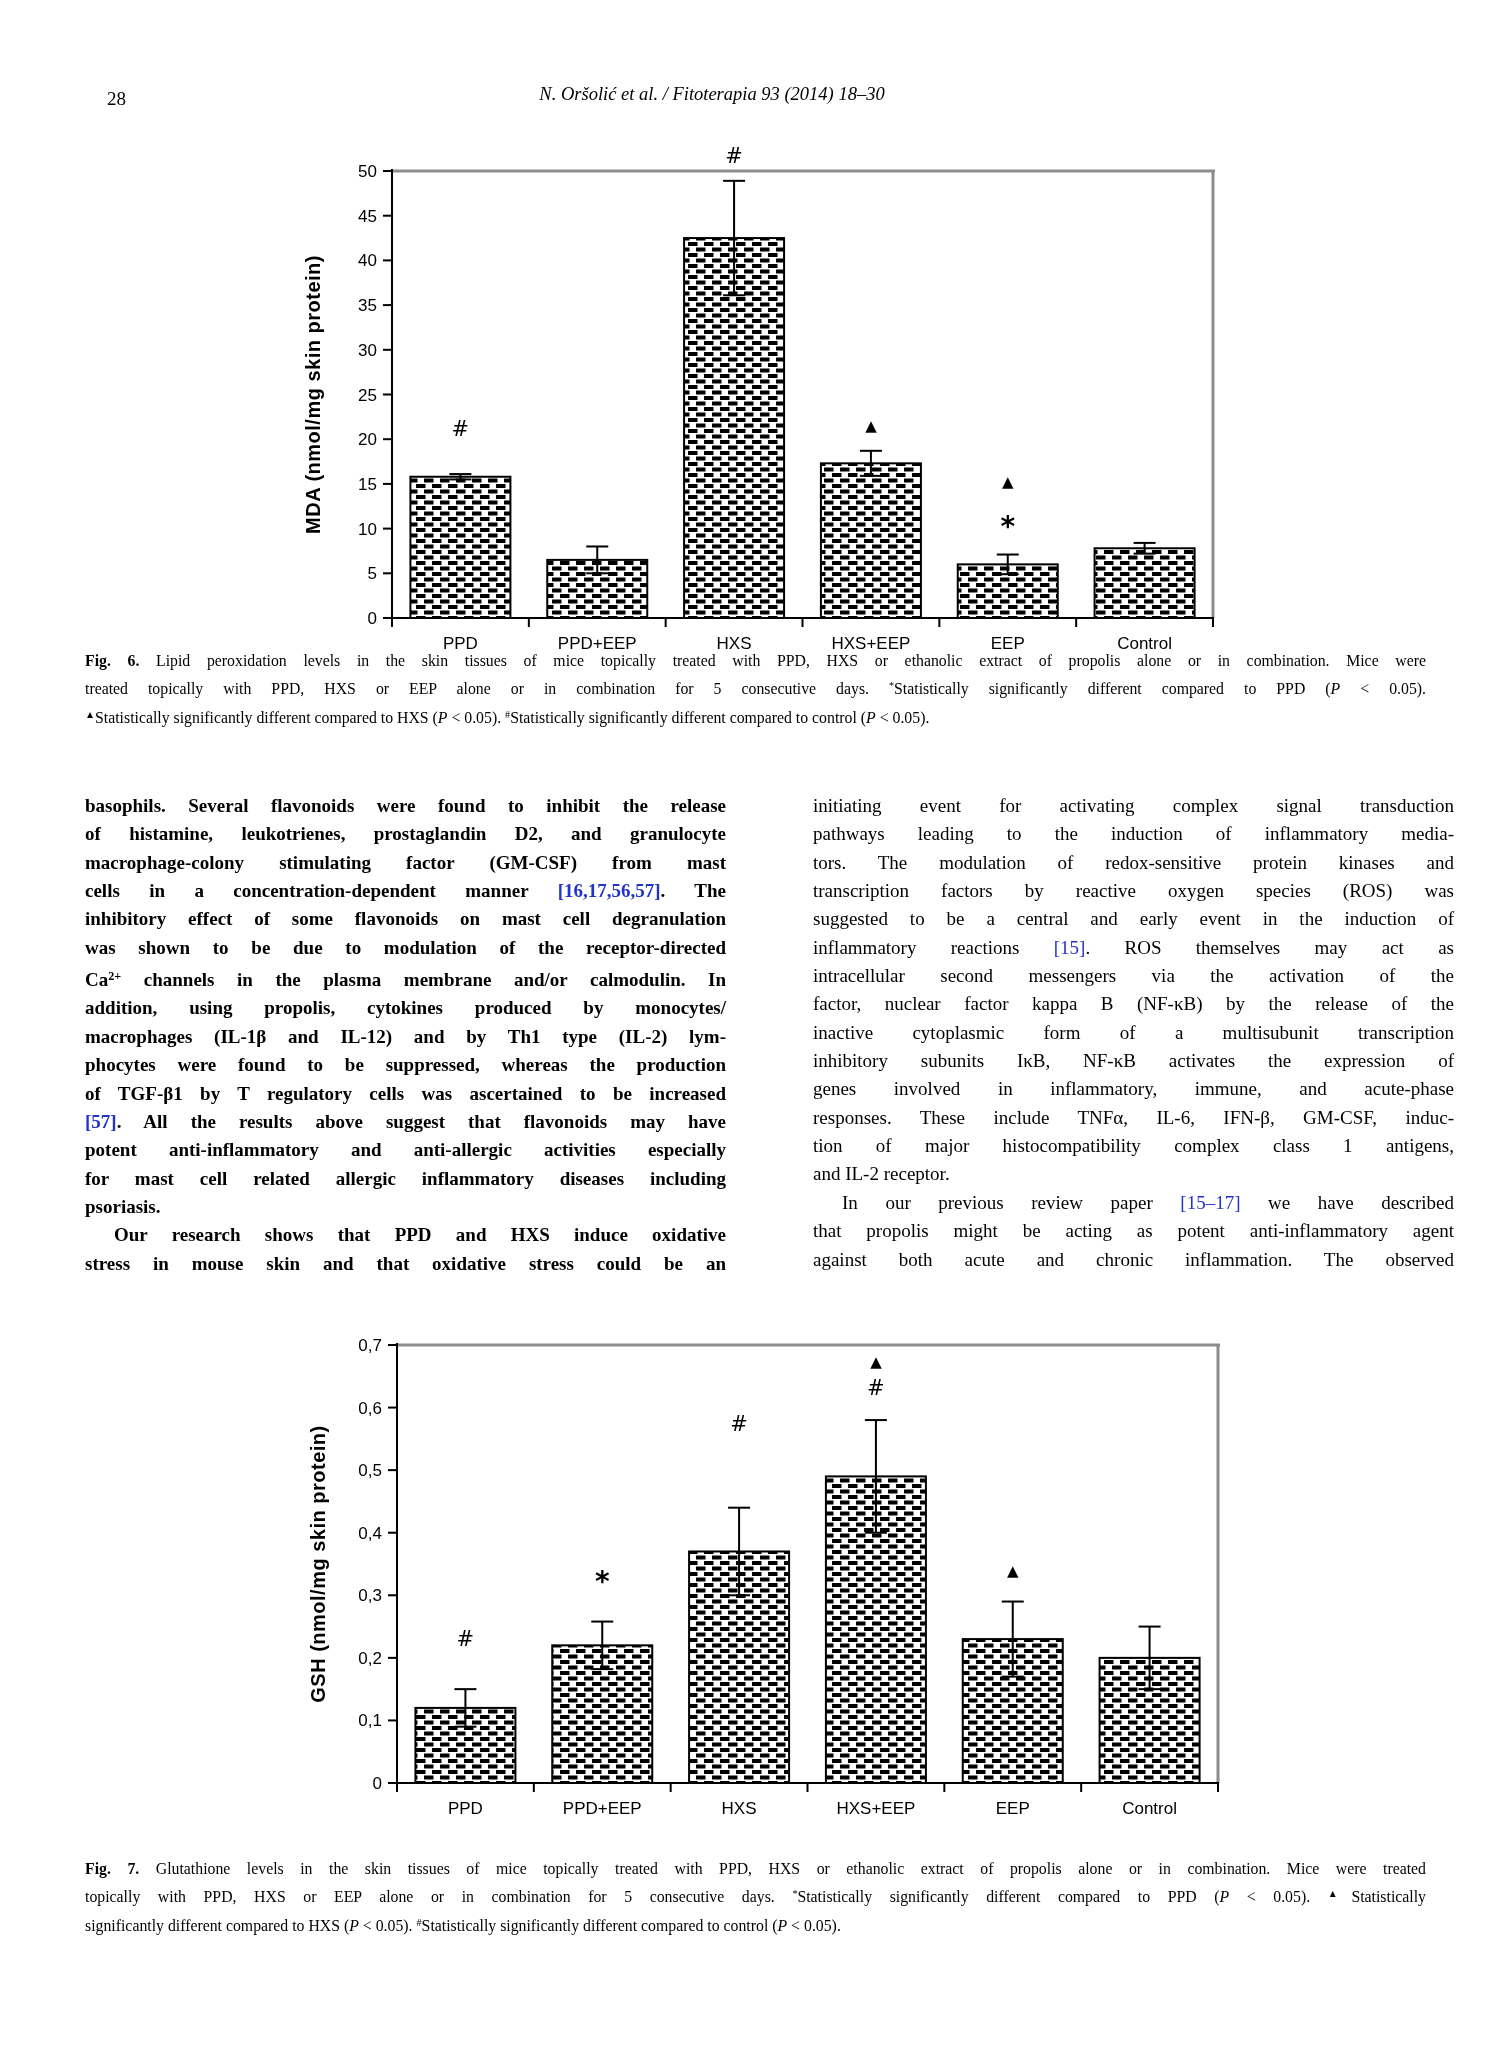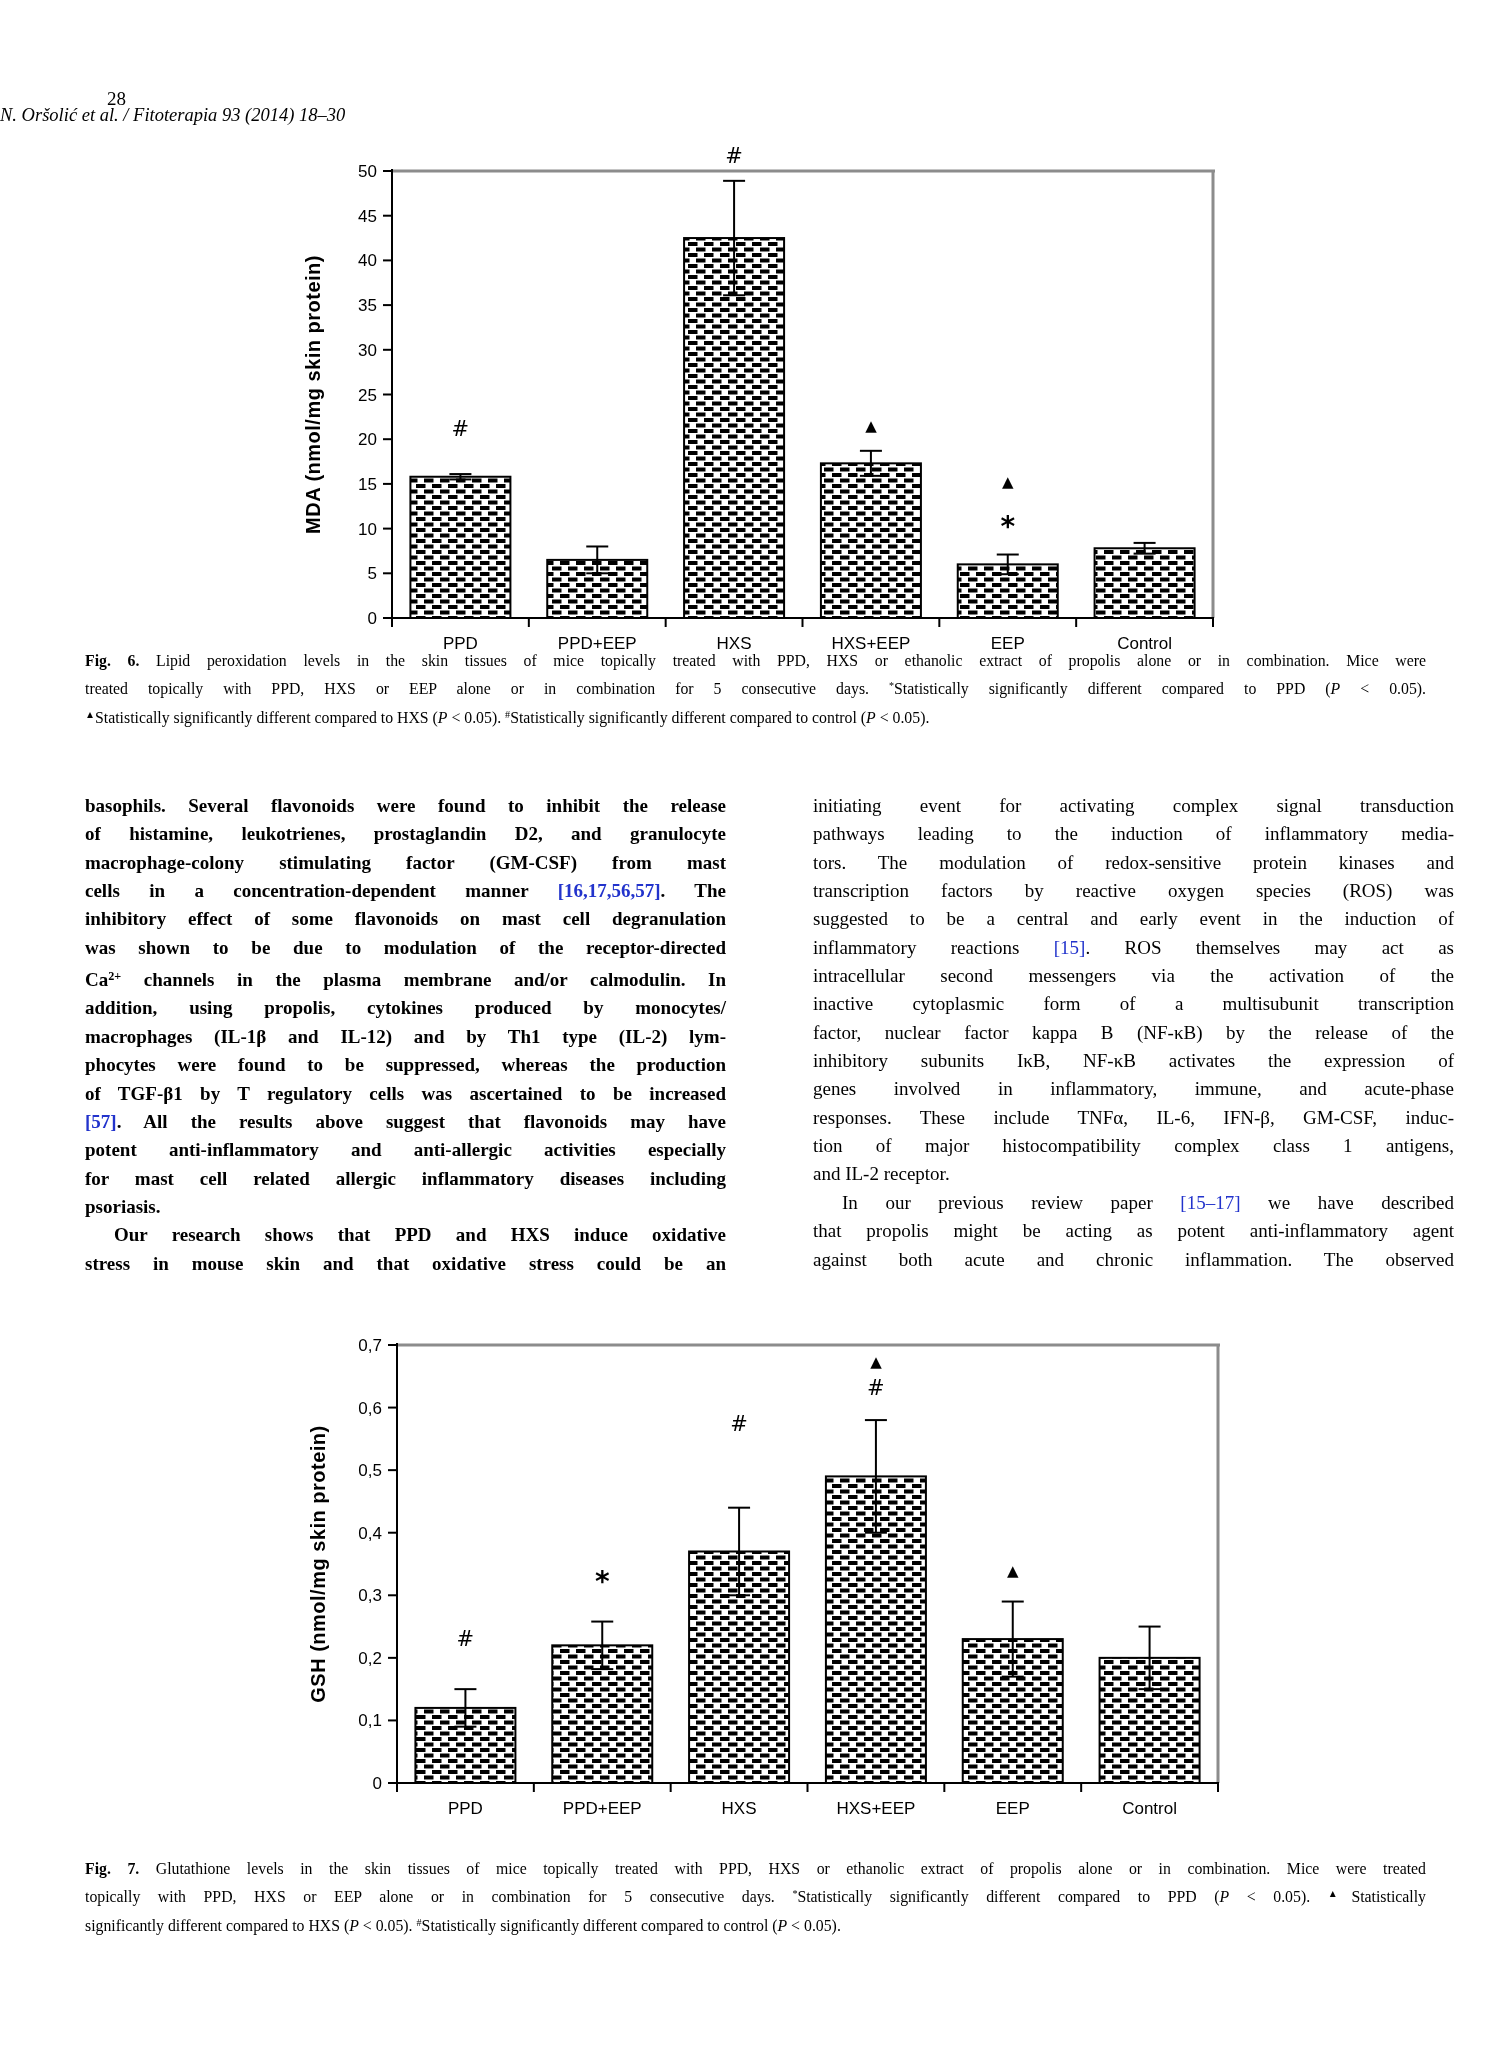--- a/index.html
+++ b/index.html
@@ -2,21 +2,21 @@
 <html><head>
 <meta charset="utf-8">
 <style>
   html,body{margin:0;padding:0;}
   body{
     width:1512px;height:2062px;position:relative;background:#ffffff;
     font-family:"Liberation Serif", serif;color:#000;overflow:hidden;
   }
   
   .page-number{position:absolute;left:107px;top:88px;font-size:19px;}
-  .running-head{position:absolute;left:0;top:105px;width:1424px;
+  .running-head{position:absolute;left:0;top:84px;width:1424px;text-align:center;
     font-style:italic;font-size:18.5px;}
   
   .chart-wrap{position:absolute;left:0;}
   #chart1-wrap{top:98px;}
   #chart2-wrap{top:1318px;}
   svg{display:block;}
   
   .fig-caption{position:absolute;left:85px;width:1341px;
     font-size:15.8px;line-height:25.4px;}
   #fig6-caption{top:648px;}
@@ -147,22 +147,22 @@
     <div class="tl"><span>stress in mouse skin and that oxidative stress could be an</span></div>
   </div>
 <div id="right-column" class="col">
     <div class="tl"><span>initiating event for activating complex signal transduction</span></div>
     <div class="tl"><span>pathways leading to the induction of inflammatory media-</span></div>
     <div class="tl"><span>tors. The modulation of redox-sensitive protein kinases and</span></div>
     <div class="tl"><span>transcription factors by reactive oxygen species (ROS) was</span></div>
     <div class="tl"><span>suggested to be a central and early event in the induction of</span></div>
     <div class="tl"><span>inflammatory reactions </span><span class="sg-r">[15]</span><span>. ROS themselves may act as</span></div>
     <div class="tl"><span>intracellular second messengers via the activation of the</span></div>
+    <div class="tl"><span>factor, nuclear factor kappa B (NF-κB) by the release of the</span></div>
     <div class="tl"><span>inactive cytoplasmic form of a multisubunit transcription</span></div>
-    <div class="tl"><span>factor, nuclear factor kappa B (NF-κB) by the release of the</span></div>
     <div class="tl"><span>inhibitory subunits IκB, NF-κB activates the expression of</span></div>
     <div class="tl"><span>genes involved in inflammatory, immune, and acute-phase</span></div>
     <div class="tl"><span>responses. These include TNFα, IL-6, IFN-β, GM-CSF, induc-</span></div>
     <div class="tl"><span>tion of major histocompatibility complex class 1 antigens,</span></div>
     <div class="tl last"><span>and IL-2 receptor.</span></div>
     <div class="tl ind"><span>In our previous review paper </span><span class="sg-r">[15–17]</span><span> we have described</span></div>
     <div class="tl"><span>that propolis might be acting as potent anti-inflammatory agent</span></div>
     <div class="tl"><span>against both acute and chronic inflammation. The observed</span></div>
   </div>
 

